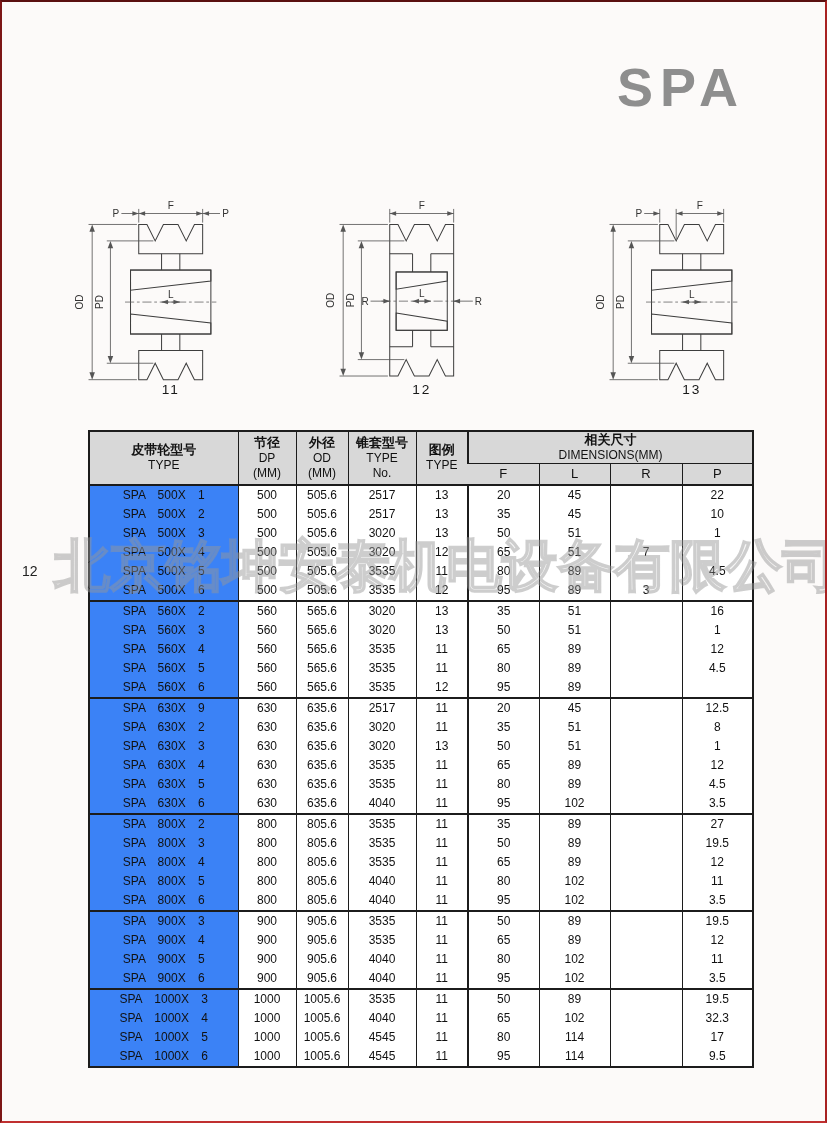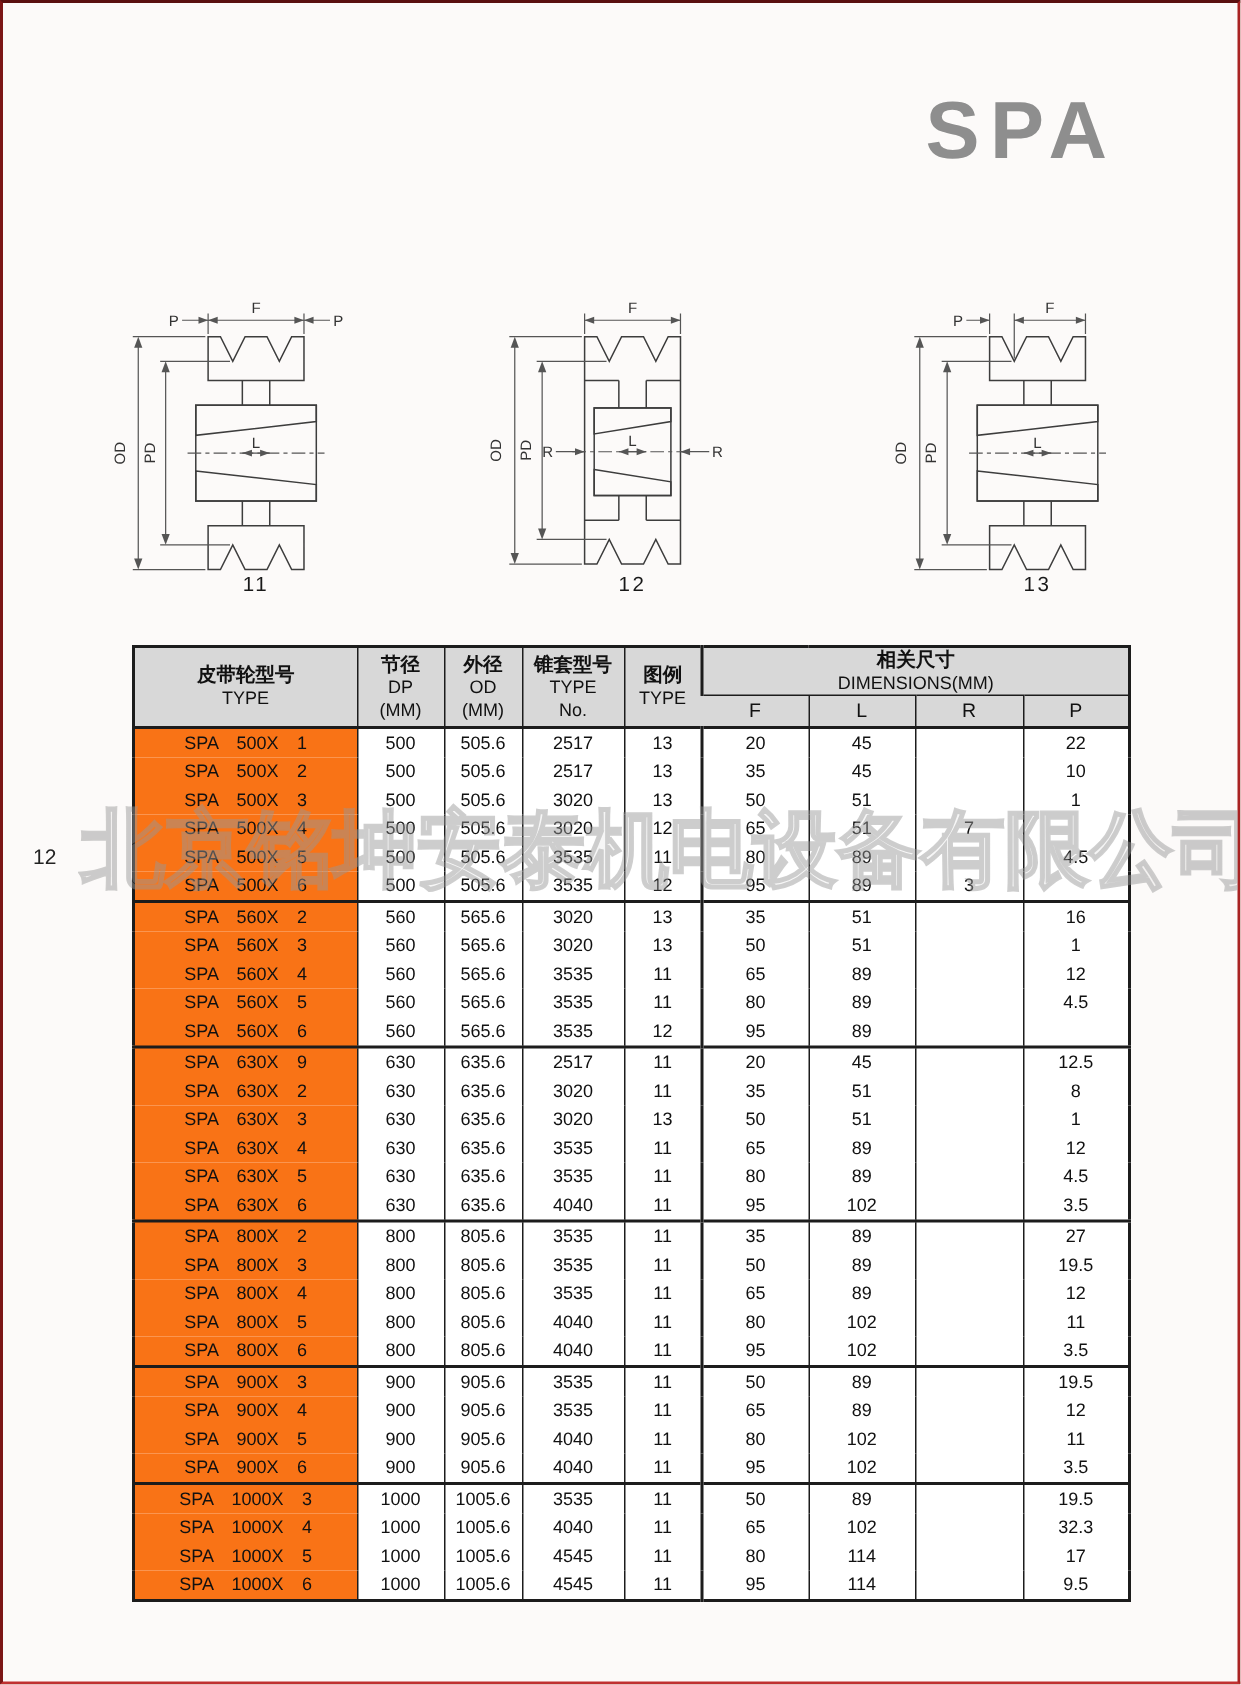--- a/index.html
+++ b/index.html
@@ -45,21 +45,21 @@
   #spec-table thead { border-bottom:2px solid #1c1c1c; }
   #spec-table thead th { background:#d8d8d8; vertical-align:middle; text-align:center; }
   #spec-table thead tr.top th.group { height:31px; }
   #spec-table thead tr.sub th { height:21px; font-size:13px; font-weight:normal; border-top:1px solid #1c1c1c; }
   .cn { font-size:13px; font-weight:bold; line-height:16px; }
   .en { font-size:12px; font-weight:normal; line-height:15px; }
   #spec-table tbody { border-top:2px solid #1c1c1c; }
   #spec-table td {
     height:19px; line-height:19px; font-size:12px; text-align:center; white-space:pre;
   }
-  #spec-table td.c-size { background:#f97316; word-spacing:9px; }
+  #spec-table td.c-size { background:#3b82f6; word-spacing:9px; }
 </style>
 </head>
 <body>
 
 <div class="page">
 
   <div class="spa-title">SPA</div>
 
   <svg id="d11" class="diag" viewBox="0 0 230 220">
     <defs>

